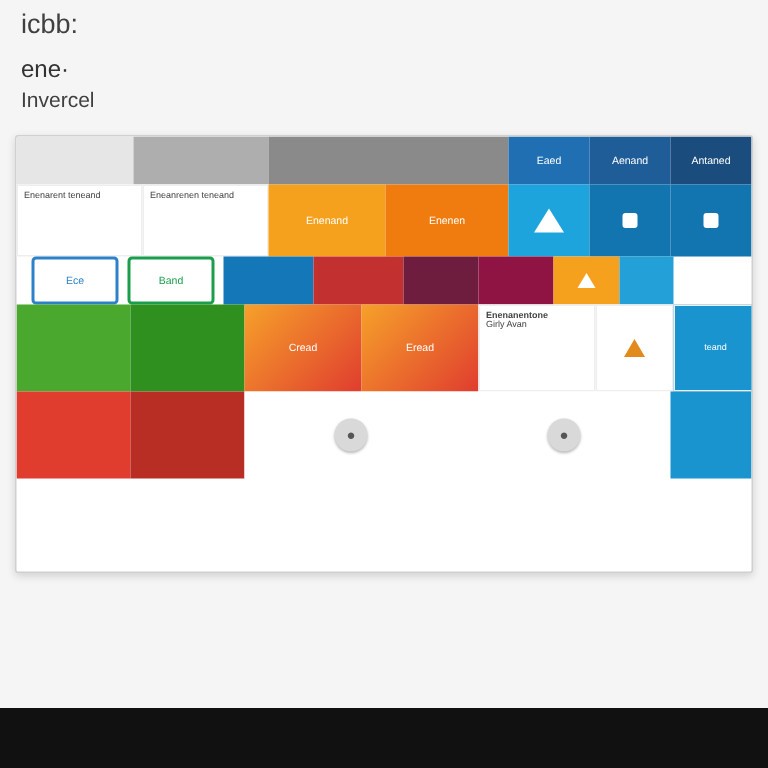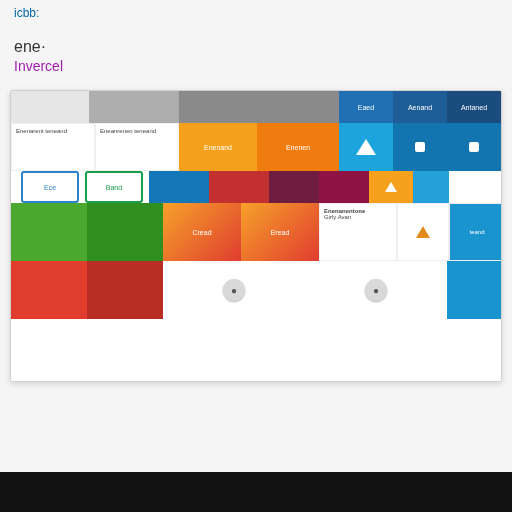--- a/index.html
+++ b/index.html
@@ -1,18 +1,18 @@
 <!DOCTYPE html>
 <html><head>
 <meta charset="utf-8">
 <style>
 html,body{margin:0;padding:0;width:512px;height:512px;font-family:Arial,Helvetica,sans-serif;background:#f5f5f5;overflow:hidden}
-.header-text{position:absolute;left:14px;top:6px;font-size:12px;color:#0369a1}
+.header-text{position:absolute;left:14px;top:6px;font-size:18px;color:#404040}
 .subline1{position:absolute;left:14px;top:38px;font-size:16px;color:#333}
-.subline2{position:absolute;left:14px;top:58px;font-size:14px;color:#a21caf}
+.subline2{position:absolute;left:14px;top:58px;font-size:14px;color:#404040}
 .panel{position:absolute;left:10px;top:90px;width:490px;height:290px;background:#fff;border:1px solid #d0d0d0;box-shadow:0 2px 6px rgba(0,0,0,0.15);border-radius:2px;overflow:hidden}
 .row{display:flex;width:100%}
 
 .r1{height:32px}
 .r1 .c1{flex:0 0 78px;background:#e6e6e6}
 .r1 .c2{flex:0 0 90px;background:#aeaeae}
 .r1 .c3{flex:0 0 160px;background:#8a8a8a}
 .r1 .c4{flex:0 0 54px;background:#1f6fb2;font-size:7px;color:#fff;display:flex;align-items:center;justify-content:center}
 .r1 .c5{flex:0 0 54px;background:#1e5d97;font-size:7px;color:#fff;display:flex;align-items:center;justify-content:center}
 .r1 .c6{flex:0 0 54px;background:#1a4c7d;font-size:7px;color:#fff;display:flex;align-items:center;justify-content:center}

